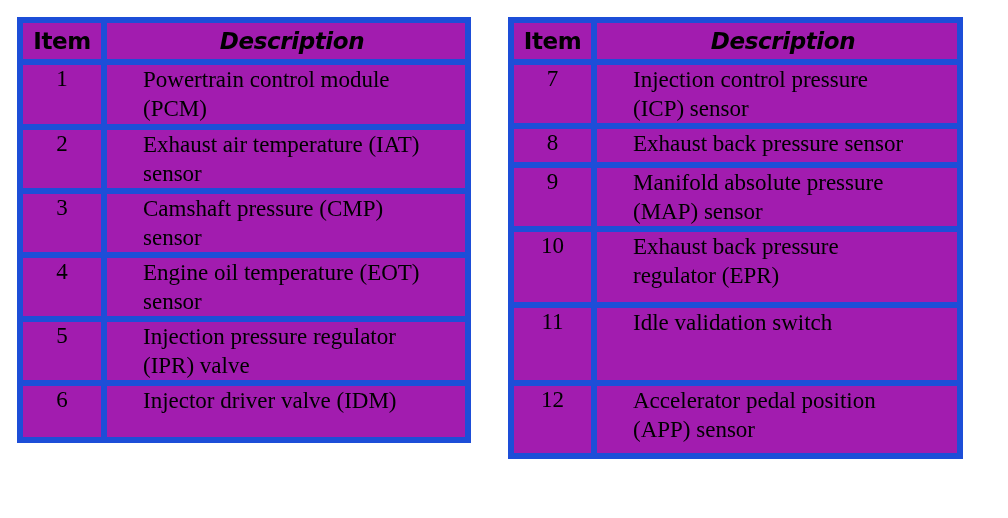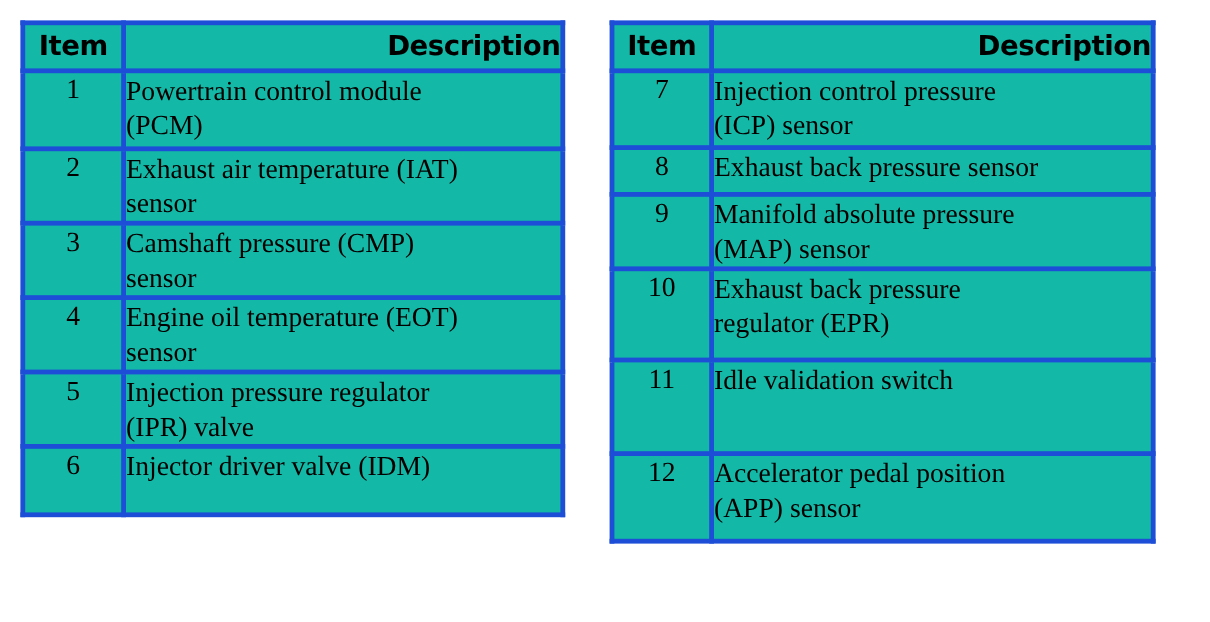--- a/index.html
+++ b/index.html
@@ -44,62 +44,63 @@
     width: 455px;
   }
 
   .legend-table col.col-item   { width: 84px; }
   .legend-table col.col-desc   { width: auto; }
 
   #table-right col.col-item    { width: 83px; }
 
   .legend-table td,
   .legend-table th {
-    border: 4px solid #1d4ed8;
+    border: 6px solid #1d4ed8;
     padding: 0;
     vertical-align: top;
-    background: #14b8a6;
+    background: #a21caf;
   }
 
   
   .hdr-cell {
     height: 36px;
     font-family: "DejaVu Sans", "Liberation Sans", sans-serif;
     font-weight: 700;
     font-size: 23px;
     line-height: 36px;
     letter-spacing: -0.4px;
     text-align: center;
     vertical-align: middle;
     white-space: nowrap;
   }
   .hdr-cell.desc {
-    text-align: right;
+    text-align: center;
     padding-left: 12px;
+    font-style: italic;
   }
 
   
   .item-cell {
     text-align: center;
     font-size: 23px;
     line-height: 28px;
     padding-top: 9px;
     padding-right: 14px;
     font-family: "Liberation Serif", "DejaVu Serif", serif;
   }
 
   .desc-cell {
     text-align: left;
     font-size: 23px;
     line-height: 29px;
     padding: 8px 6px 6px 14px;
     font-family: "Liberation Serif", "DejaVu Serif", serif;
   }
 
-  .desc-cell .line { display: block; white-space: nowrap; }
+  .desc-cell .line { display: block; white-space: nowrap; margin-left: 36px; }
 
   
   #continued-note {
     position: absolute;
     left: 20px;
     top: 462px;
     font-family: "DejaVu Serif", "Liberation Serif", serif;
     font-weight: 700;
     font-size: 16px;
     line-height: 20px;

